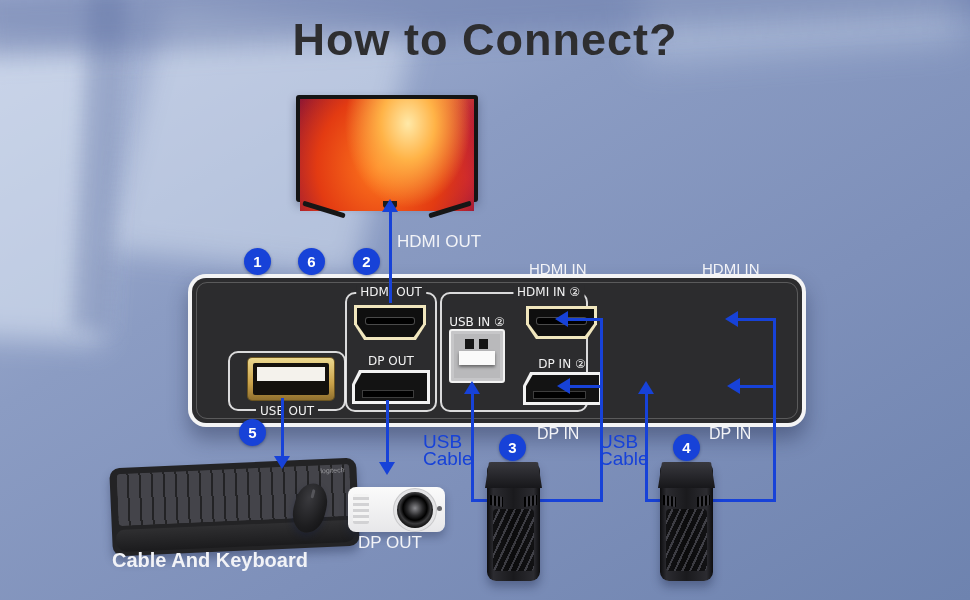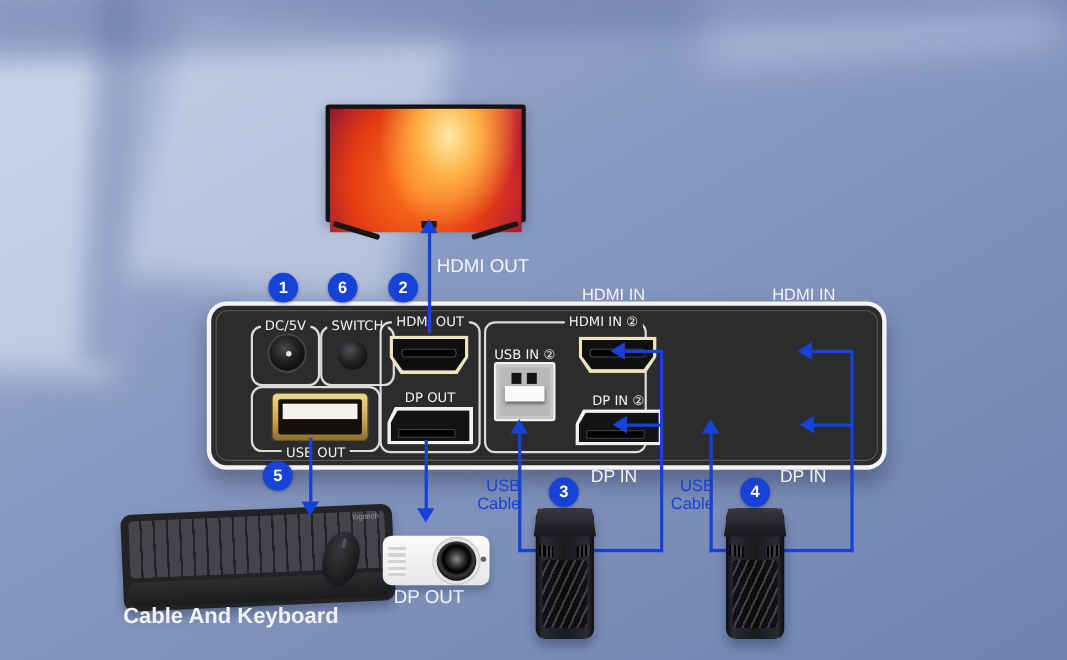--- a/index.html
+++ b/index.html
@@ -111,56 +111,47 @@
   .tower-cap { position:absolute; left:-2px; right:-2px; top:0; height:26px; background:linear-gradient(180deg,#39393f,#17171a); clip-path:polygon(7% 0,93% 0,100% 100%,0 100%); border-radius:6px 6px 0 0; }
   .tower-grill { position:absolute; left:3px; top:34px; width:13px; height:10px; background:repeating-linear-gradient(90deg,#000 0 2px,#3a3a40 2px 4px); transform:skewY(8deg); }
   .tower-grill2 { left:auto; right:3px; transform:skewY(-8deg); }
   .tower-mesh { position:absolute; left:6px; right:6px; bottom:10px; height:62px; border-radius:4px;
     background:repeating-linear-gradient(115deg, rgba(0,0,0,.6) 0 5px, rgba(82,82,90,.55) 5px 7px); }
 
   
   .badge { position:absolute; width:27px; height:27px; border-radius:50%; background:var(--accent,#1742d8); color:#fff;
     font-weight:bold; font-size:15px; display:flex; align-items:center; justify-content:center; z-index:7; box-shadow:0 1px 3px rgba(10,20,60,.4); }
   .co { position:absolute; color:#f2f3f7; font-size:16px; z-index:6; white-space:nowrap; }
-  .usbcable { position:absolute; color:var(--accent,#1742d8); font-size:15px; line-height:17px; text-align:right; width:50px; z-index:6; }
+  .usbcable { position:absolute; color:var(--accent,#1742d8); font-size:19px; line-height:17px; text-align:left; width:50px; z-index:6; }
 </style>
 </head>
 <body>
 
 <div id="stage">
 
   <div class="bg-light bg-light1"></div>
   <div class="bg-light bg-light2"></div>
   <div class="bg-light bg-light3"></div>
   <div class="bg-shade1"></div>
   <div class="bg-shade2"></div>
 
+  <div class="title">How to Connect?</div>
 
   <div class="tv">
     <div class="tv-bezel"></div>
     <div class="tv-screen"></div>
     <div class="tv-nub"></div>
     <div class="tv-leg tv-leg-l"></div>
     <div class="tv-leg tv-leg-r"></div>
   </div>
 
   <div class="device">
     <div class="panel">
 
-      <div class="grp grp-dc">
-        <span class="leg">DC/5V</span>
-        <div class="dcj">
-            <div class="dcj-dot"></div>
-          </div>
-      </div>
-
-      <div class="grp grp-switch">
-        <span class="leg">SWITCH</span>
-        <div class="swk"></div>
-      </div>
+
 
       <div class="grp grp-usbout">
         <span class="leg leg-bottom">USB OUT</span>
         <div class="usba">
           <div class="usba-cav"></div>
           <div class="usba-tongue"></div>
         </div>
       </div>
 
       <div class="grp grp-out">

